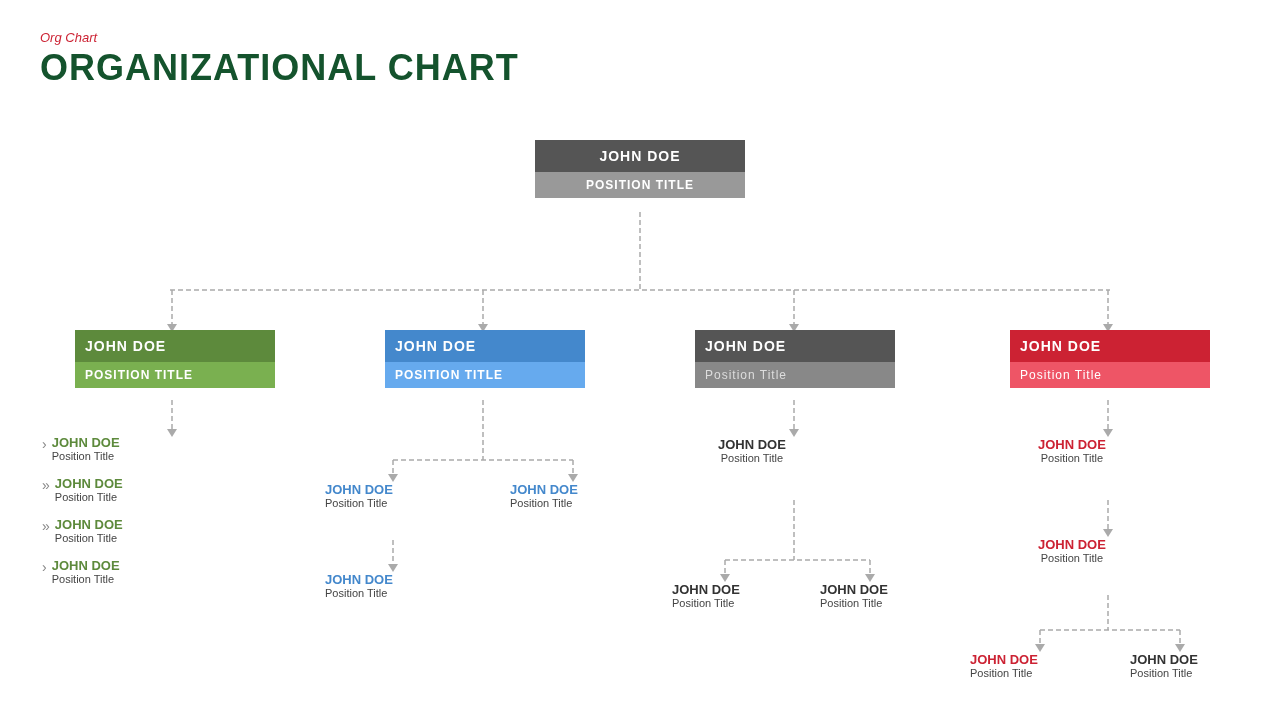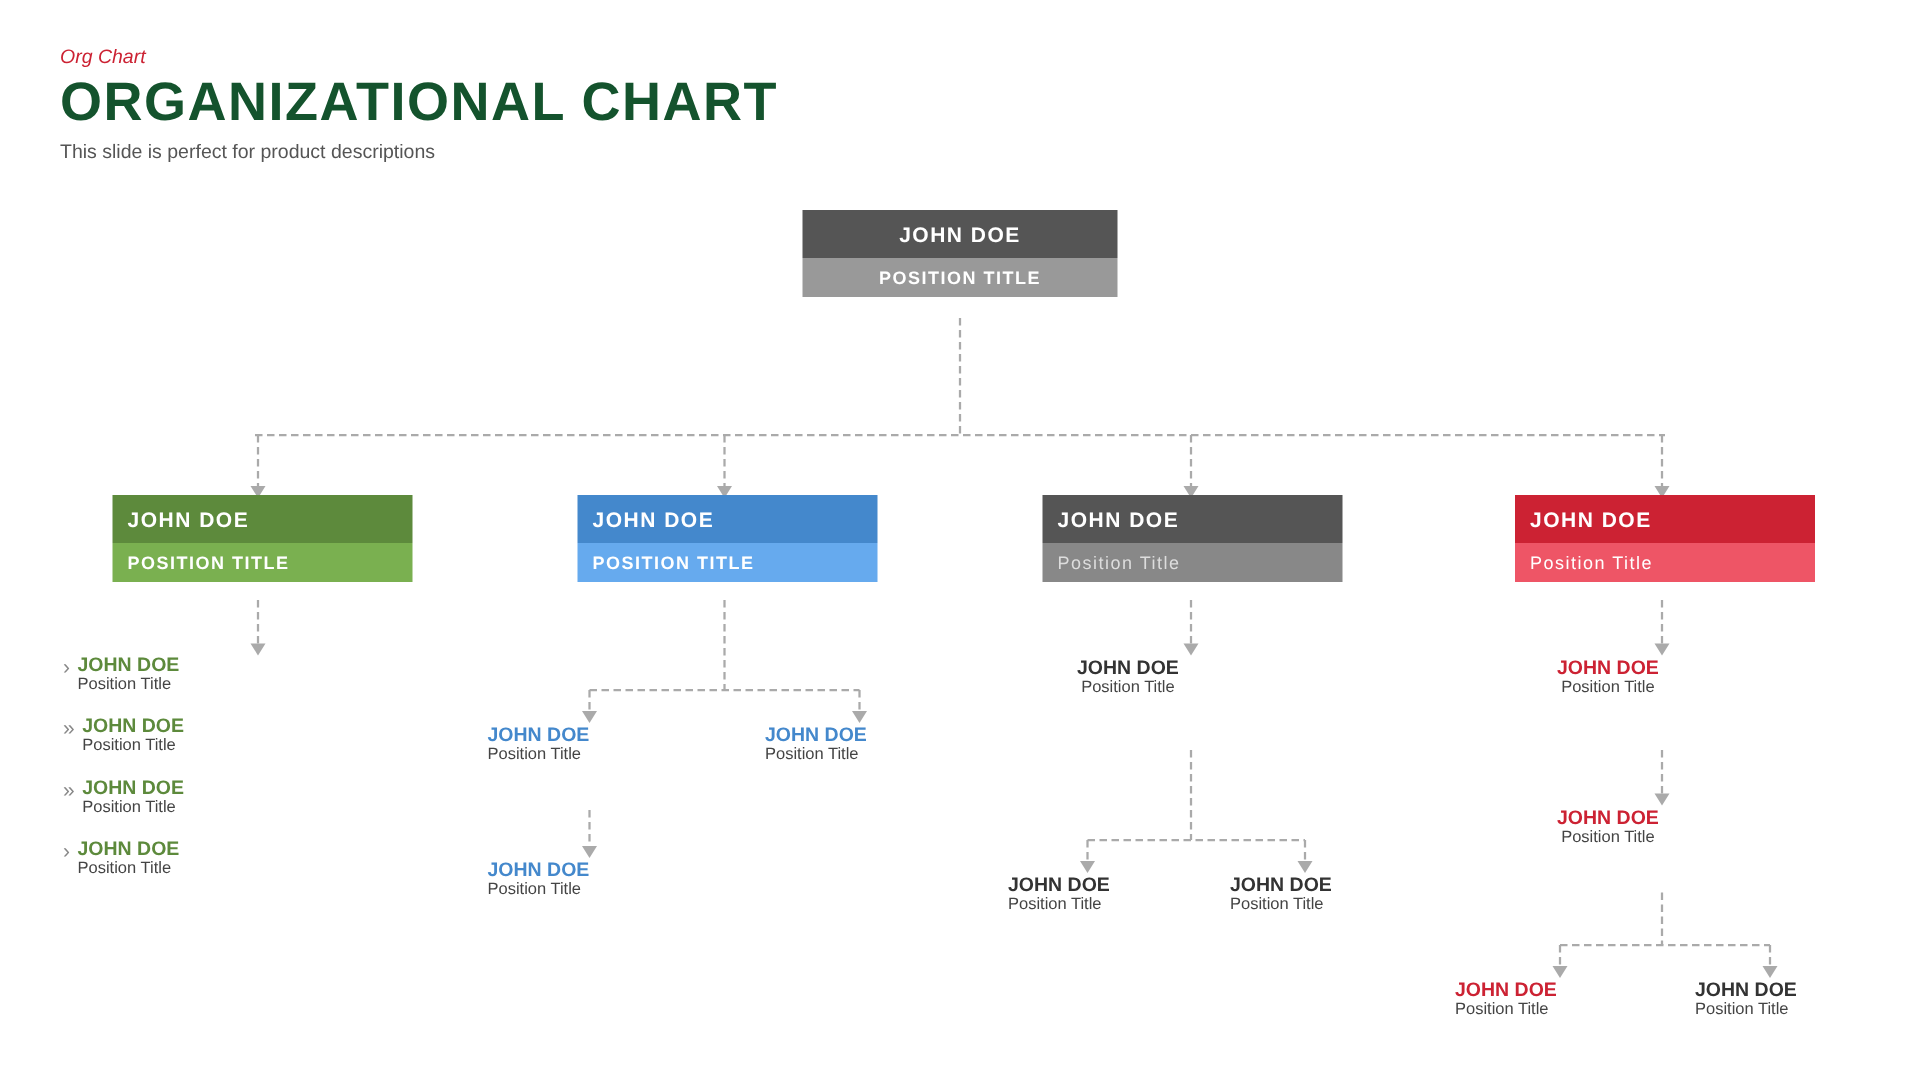--- a/index.html
+++ b/index.html
@@ -118,21 +118,20 @@
     .red-name { color: #cc2233; }
     .dark-name { color: #333; }
   </style>
 </head>
 <body>
 
 <div class="slide">
   <div class="header">
     <div class="org-label">Org Chart</div>
     <div class="main-title">ORGANIZATIONAL CHART</div>
-    <div class="subtitle">This slide is perfect for product descriptions</div>
   </div>
 
   <div class="chart-area">
 
     <svg class="connectors-svg">
 
       <line x1="640" y1="92" x2="640" y2="170" stroke="#aaa" stroke-width="1.5" stroke-dasharray="5,3"></line>
 
       <line x1="170" y1="170" x2="1110" y2="170" stroke="#aaa" stroke-width="1.5" stroke-dasharray="5,3"></line>
 

